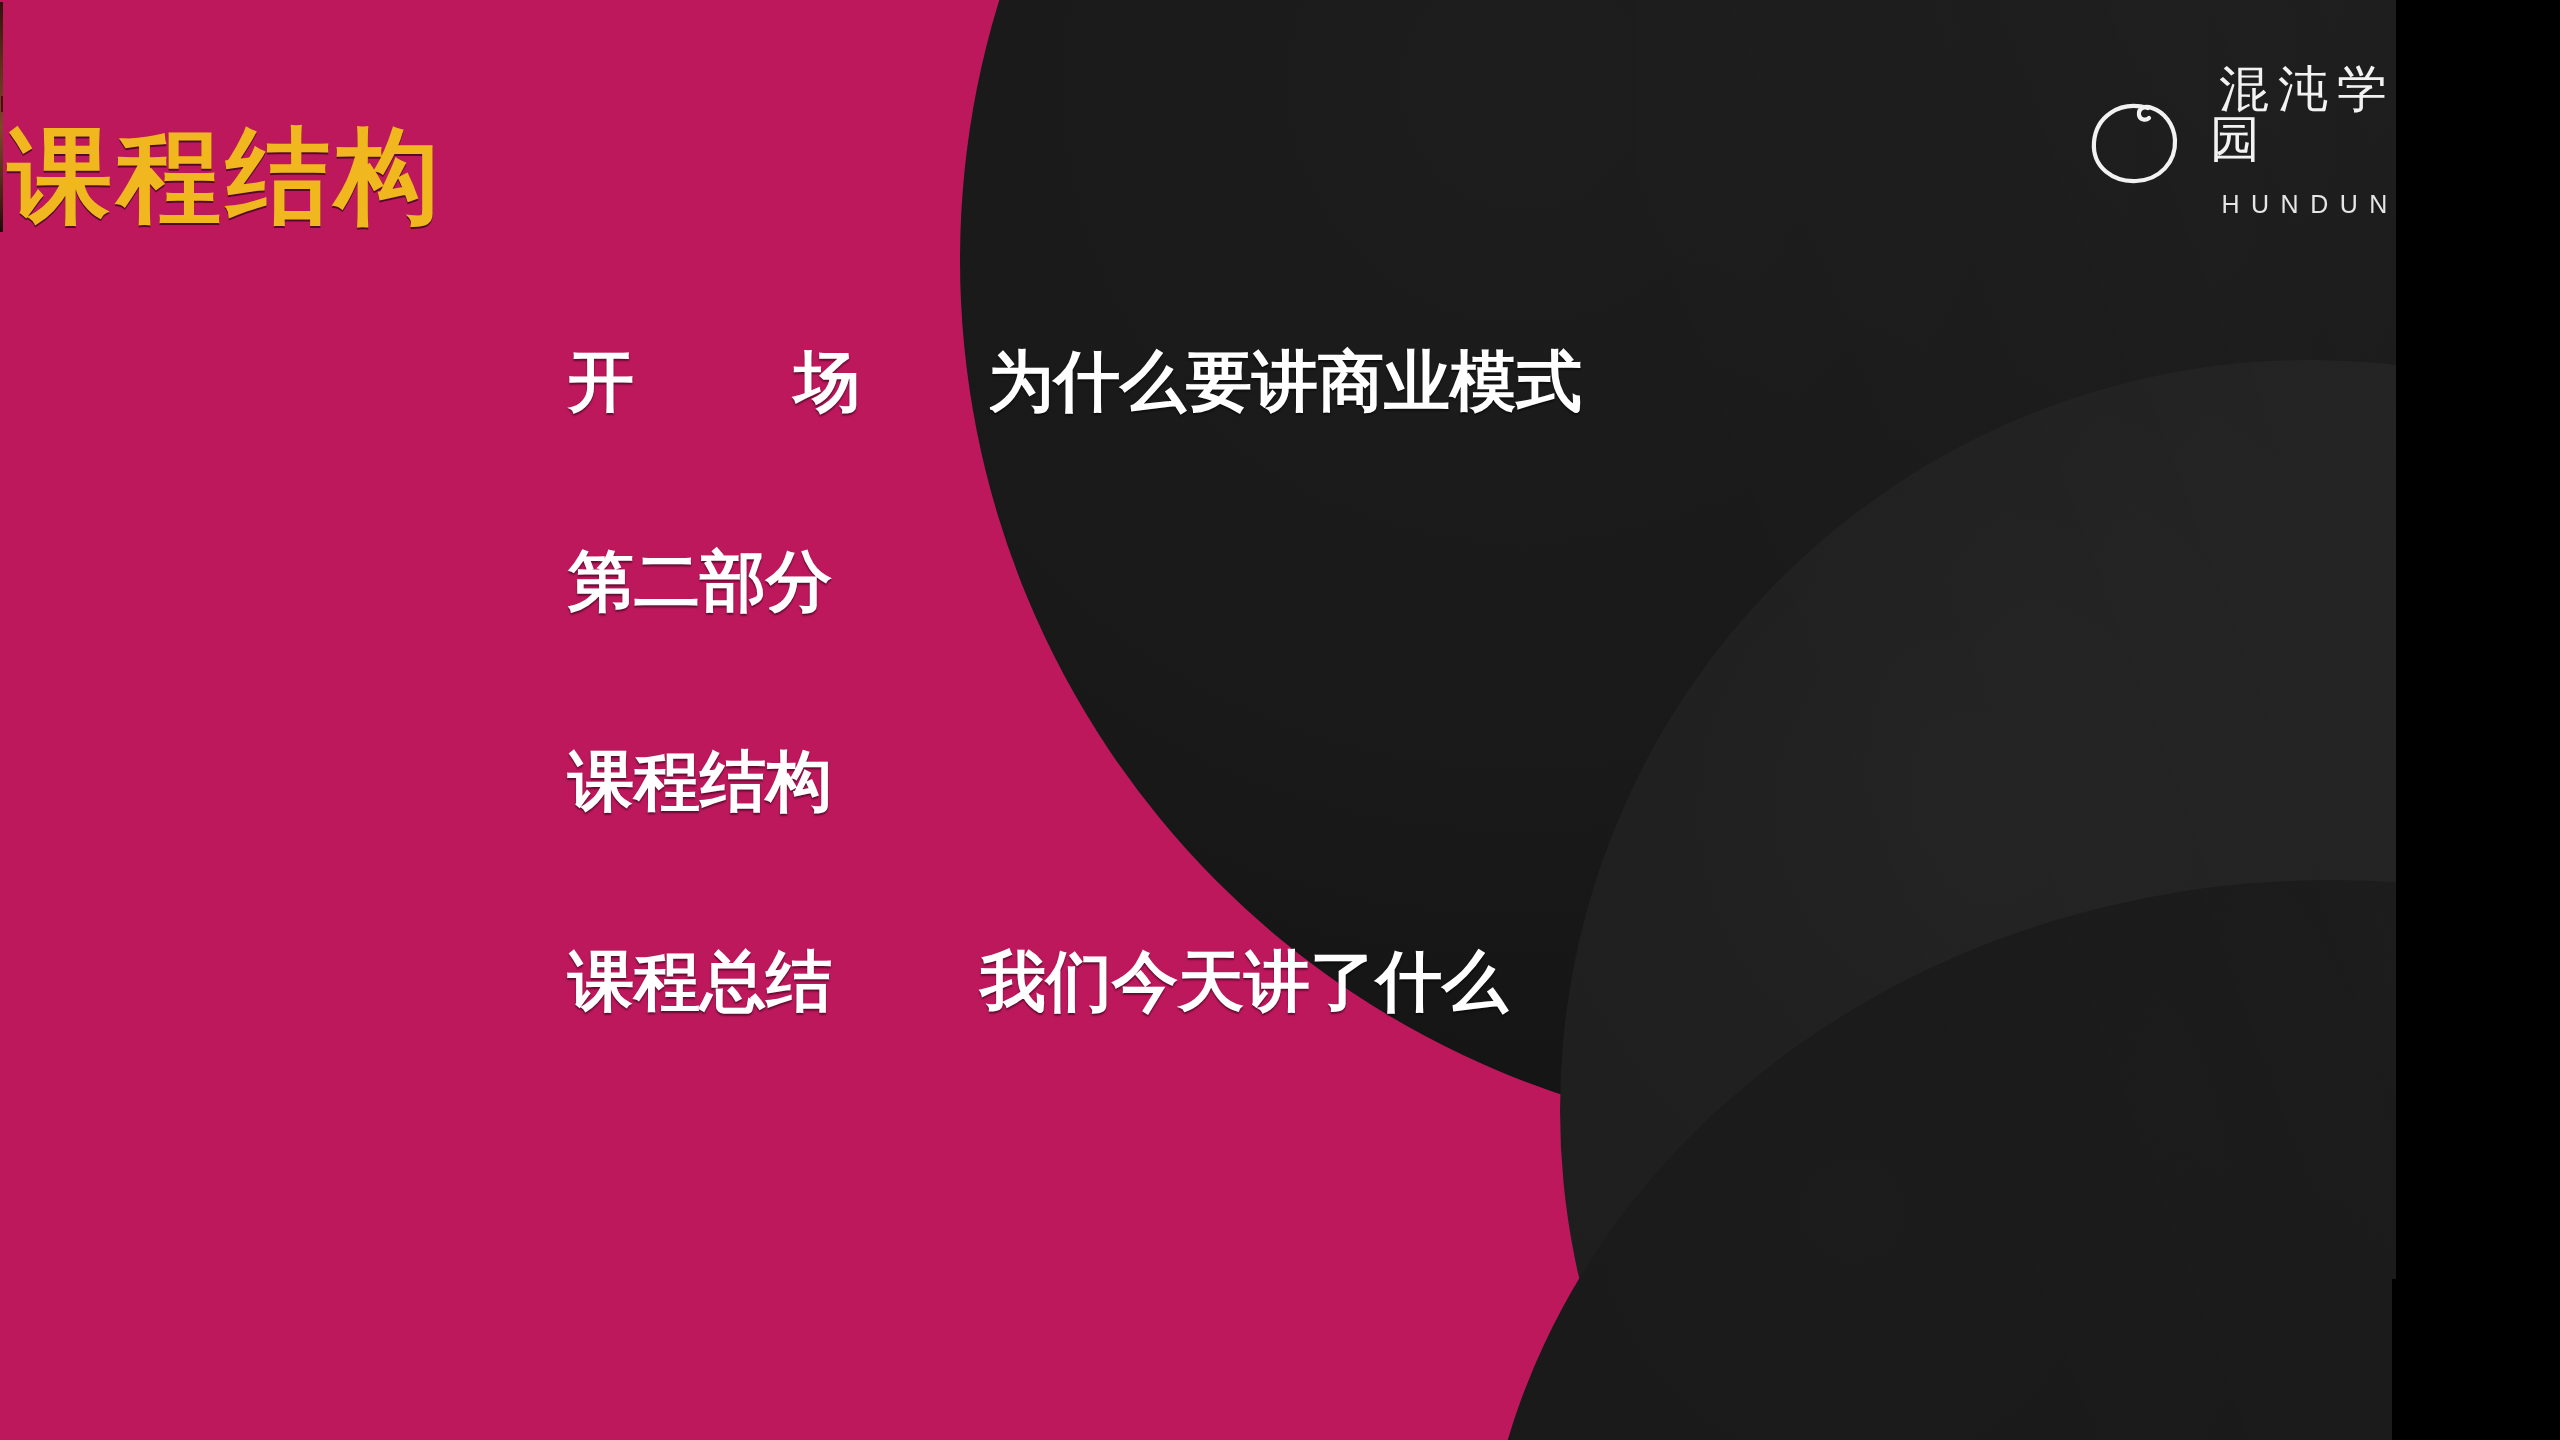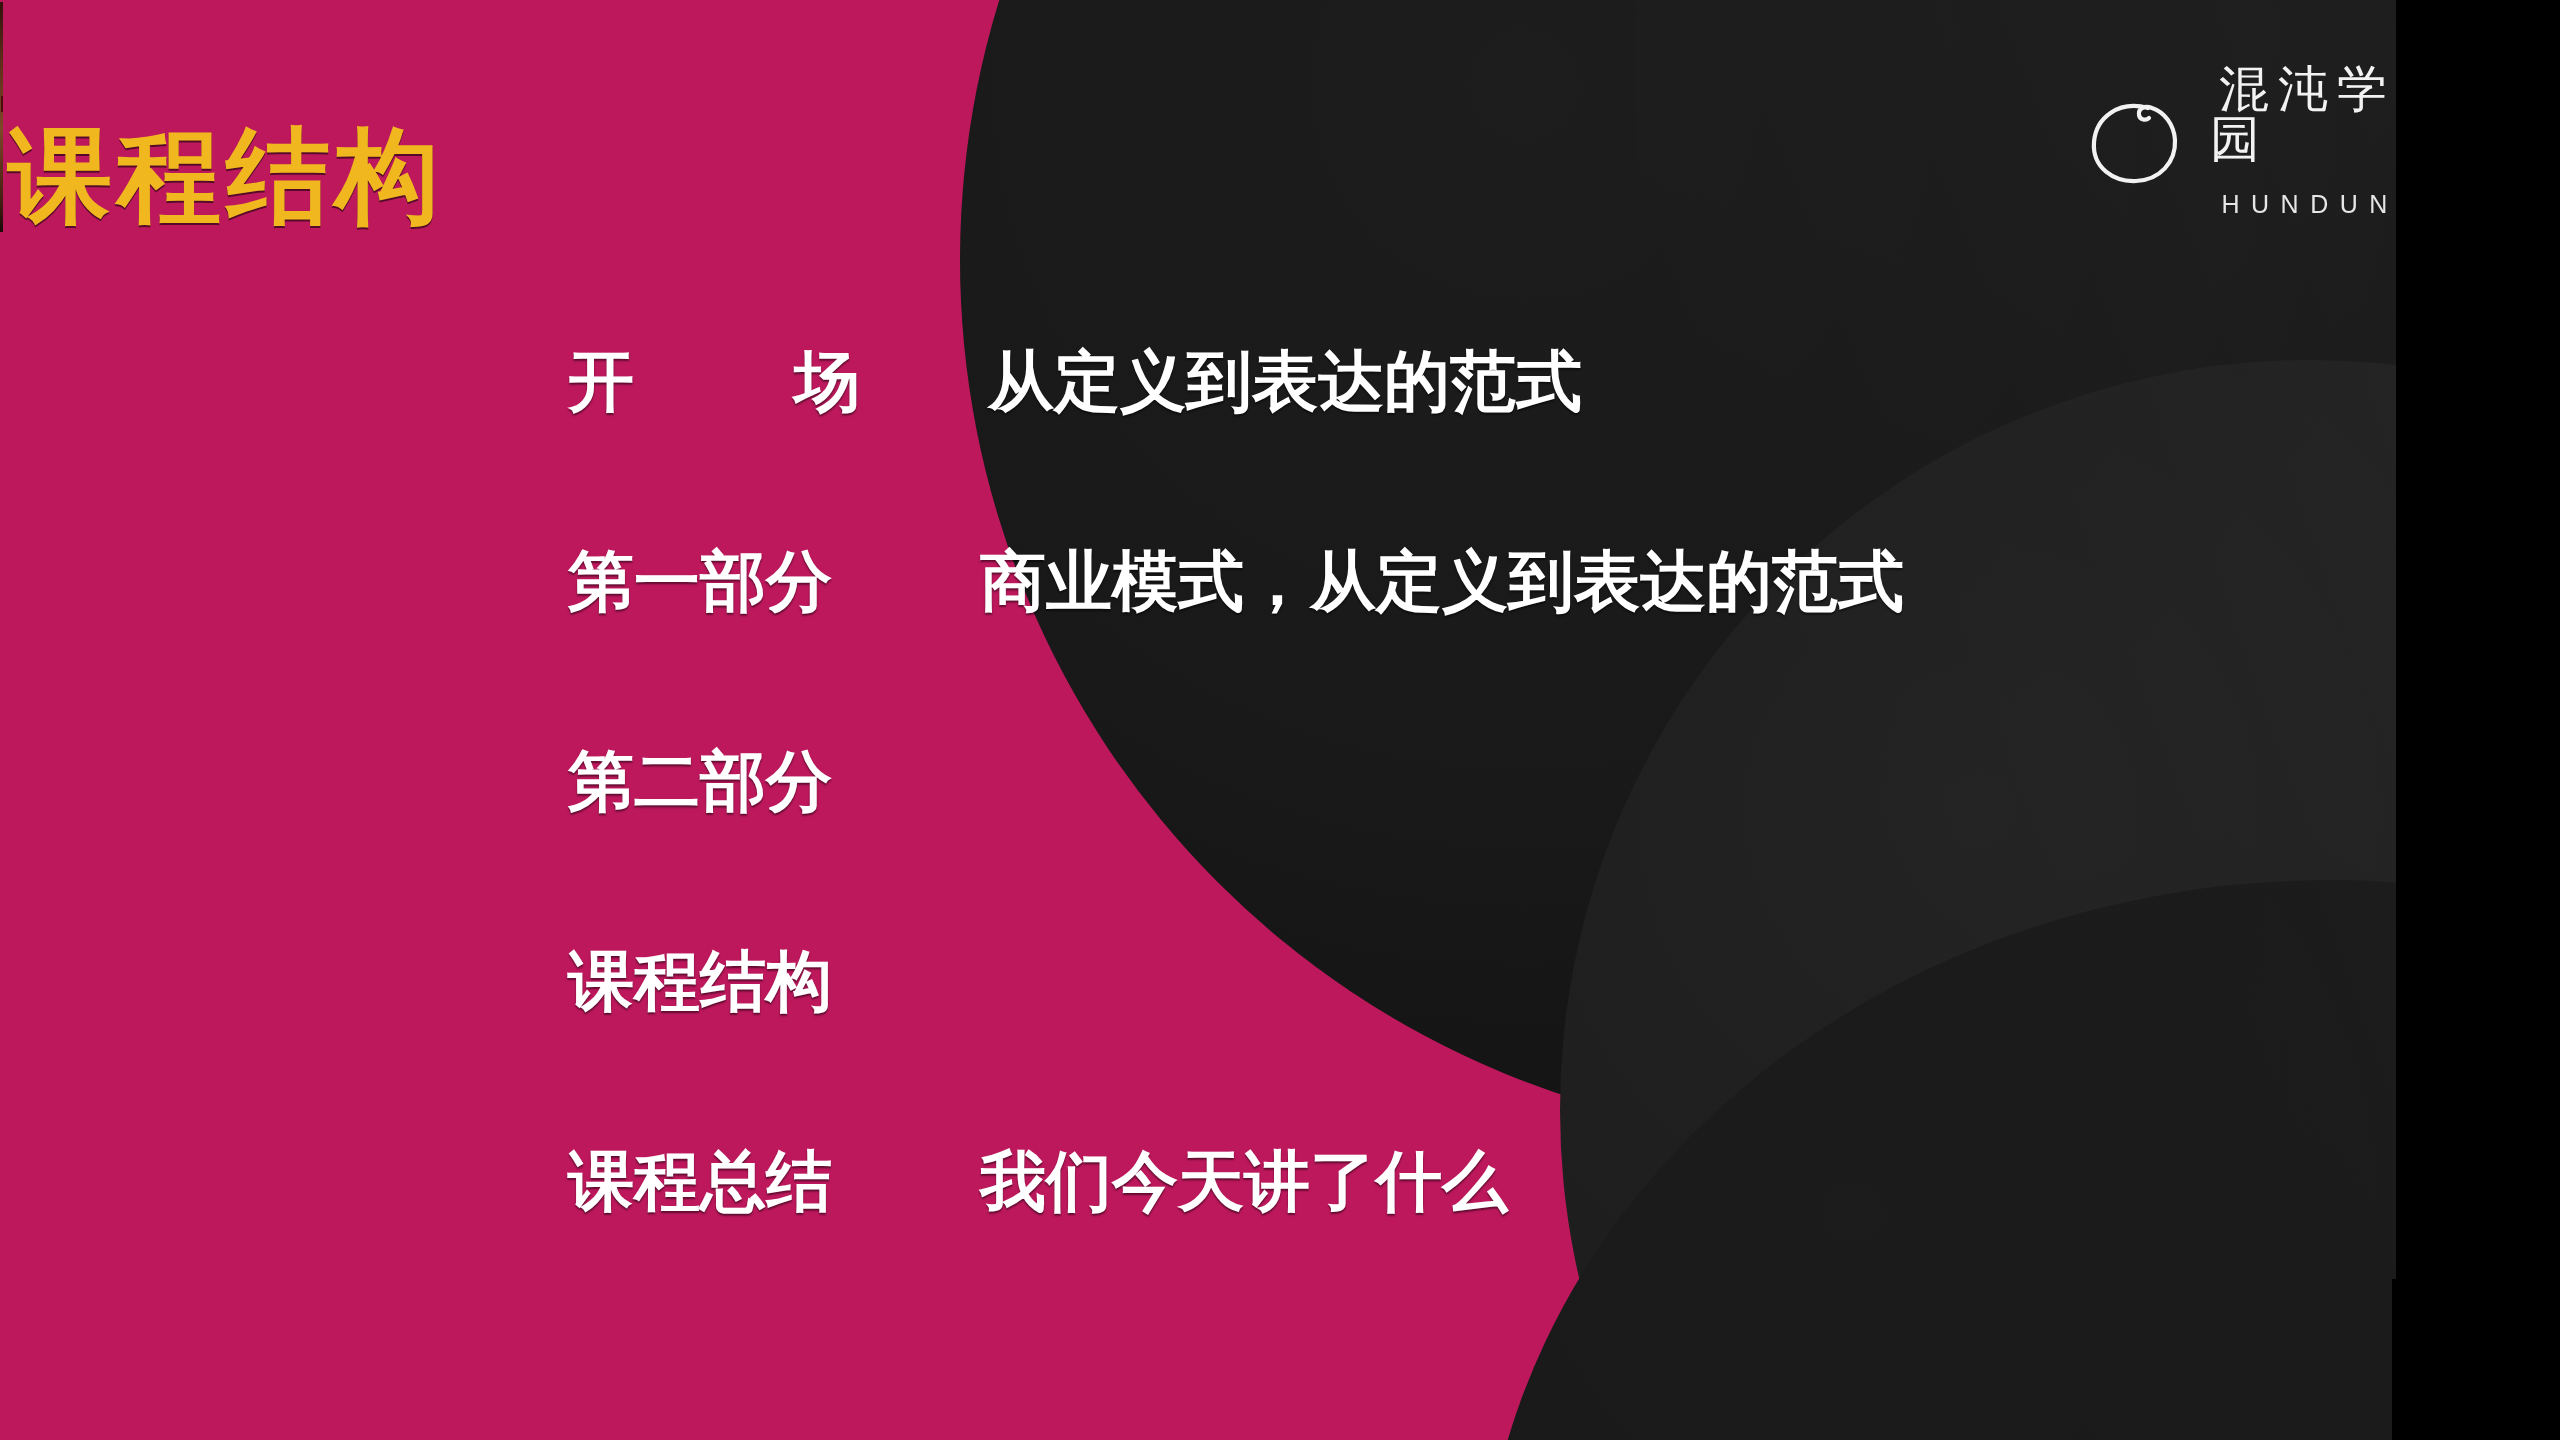--- a/index.html
+++ b/index.html
@@ -220,27 +220,23 @@
 
   <div id="title">课程结构</div>
 
   <div id="agenda">
 
     <div class="row">
       <div class="label spaced">
         <span>开</span>
         <span>场</span>
       </div>
-      <div class="desc">从定义到表达的范式</div>
-    </div>
-
-    <div class="row">
-      <div class="label">第一部分</div>
-      <div class="desc">商业模式，从定义到表达的范式</div>
-    </div>
+      <div class="desc">为什么要讲商业模式</div>
+    </div>
+
 
     <div class="row">
       <div class="label">第二部分</div>
     </div>
 
     <div class="row">
       <div class="label">课程结构</div>
     </div>
 
     <div class="row">

